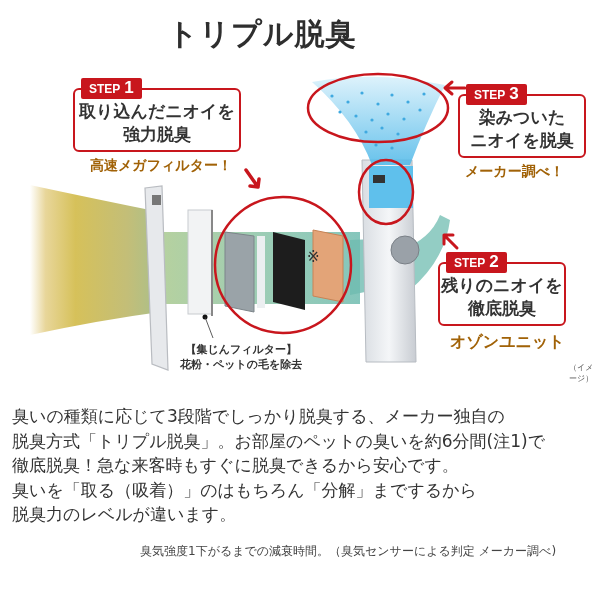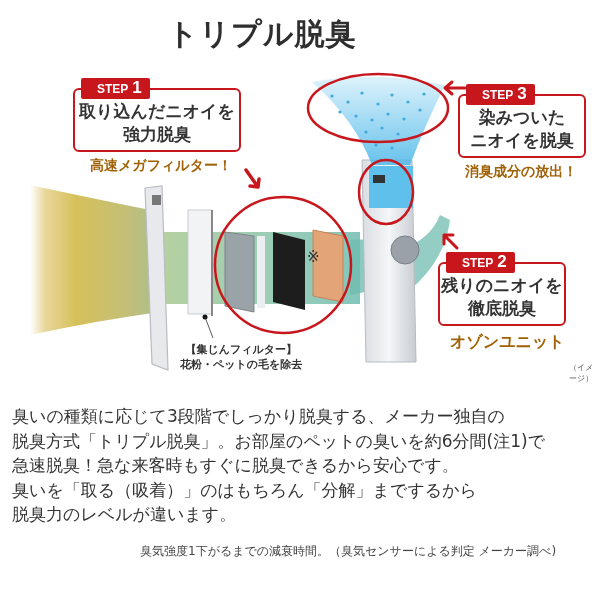--- a/index.html
+++ b/index.html
@@ -14,21 +14,21 @@
     .illus { position: absolute; top: 60px; left: 0; width: 600px; height: 330px; }
 
     
     .step-box {
       position: absolute; border: 2px solid #c8161d; border-radius: 6px; background: #fff;
       text-align: center; color: #333; font-weight: bold;
     }
     .step-tag {
       position: absolute; top: -12px; left: 6px; background: #c8161d; color: #fff;
       font-family: "Liberation Sans", sans-serif; font-weight: bold; font-size: 12px;
-      padding: 1px 8px 1px 16px; border-radius: 2px; line-height: 18px;
+      padding: 1px 8px 1px 8px; border-radius: 2px; line-height: 18px;
     }
     .step-tag .num { font-size: 17px; margin-left: 4px; }
     .step-text { font-size: 17px; line-height: 23px; }
     .step-sub {
       position: absolute; color: #a16207; font-weight: bold; font-size: 14px; white-space: nowrap;
     }
 
     .caption-filter {
       position: absolute; left: 180px; top: 342px; font-size: 11px; font-weight: bold;
       color: #333; text-align: center; line-height: 15px;
@@ -147,21 +147,21 @@
 
 <div class="step-box" style="left:458px;top:94px;width:128px;height:64px;">
   <span class="step-tag">
     <span>STEP</span><span class="num">3</span>
   </span>
   <div class="step-text" style="padding-top:10px;">
     <div>染みついた</div>
     <div>ニオイを脱臭</div>
   </div>
 </div>
-<div class="step-sub" style="left:465px;top:163px;">消臭成分の放出！</div>
+<div class="step-sub" style="left:465px;top:163px;">メーカー調べ！</div>
 
 <div class="step-box" style="left:438px;top:262px;width:128px;height:64px;">
   <span class="step-tag">
     <span>STEP</span><span class="num">2</span>
   </span>
   <div class="step-text" style="padding-top:10px;">
     <div>残りのニオイを</div>
     <div>徹底脱臭</div>
   </div>
 </div>
@@ -170,20 +170,20 @@
 <div class="caption-filter">
   <div>【集じんフィルター】</div>
   <div>花粉・ペットの毛を除去</div>
 </div>
 
 <div class="image-note">（イメージ）</div>
 
 <div class="body-text">
   <div>臭いの種類に応じて3段階でしっかり脱臭する、メーカー独自の</div>
   <div>脱臭方式「トリプル脱臭」。お部屋のペットの臭いを約6分間(注1)で</div>
-  <div>急速脱臭！急な来客時もすぐに脱臭できるから安心です。</div>
+  <div>徹底脱臭！急な来客時もすぐに脱臭できるから安心です。</div>
   <div>臭いを「取る（吸着）」のはもちろん「分解」までするから</div>
   <div>脱臭力のレベルが違います。</div>
 </div>
 
 <div class="note">
   <div class="indent">臭気強度1下がるまでの減衰時間。（臭気センサーによる判定 メーカー調べ)</div>
 </div>
 
 </body></html>

